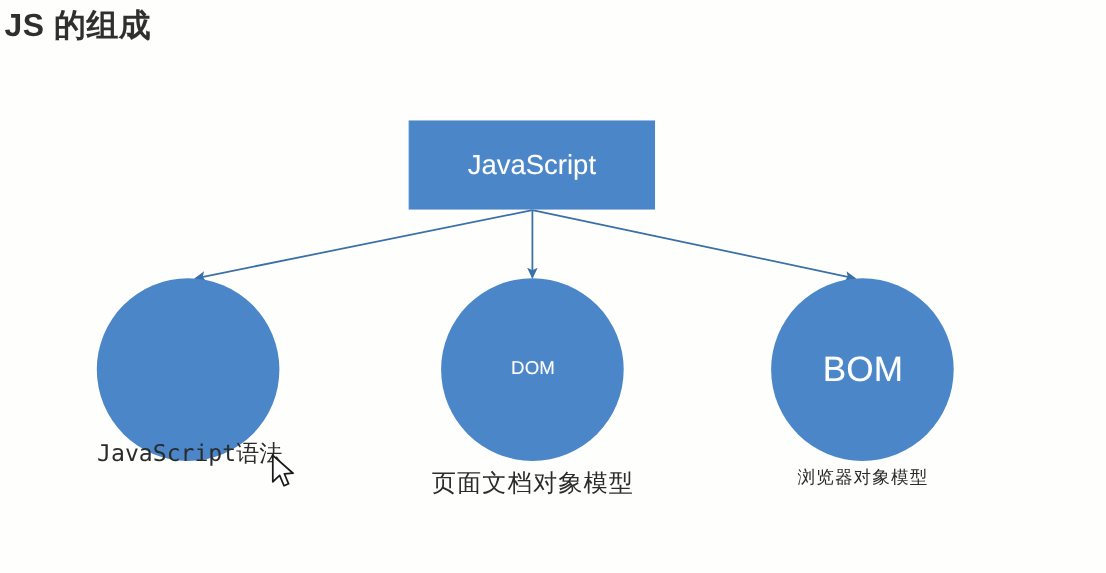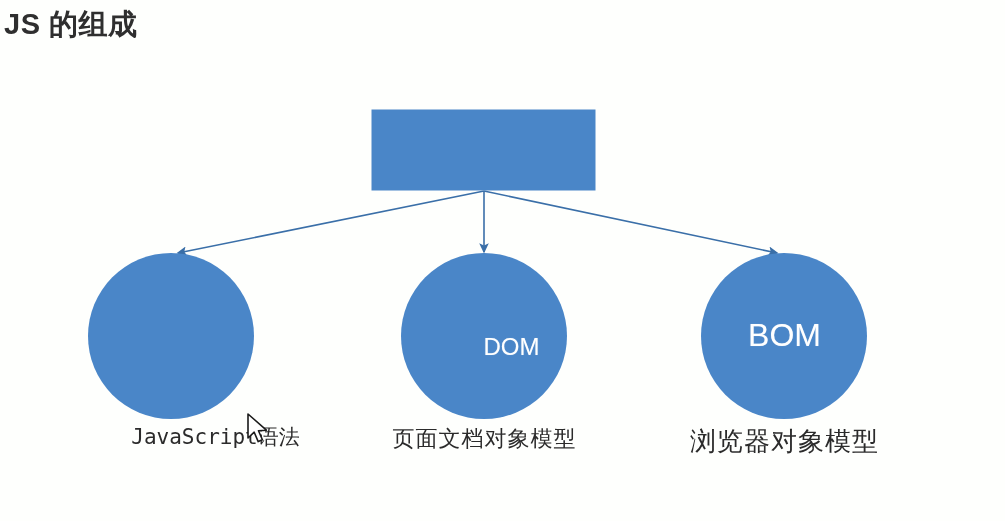--- a/index.html
+++ b/index.html
@@ -68,68 +68,66 @@
   #label-ecmascript {
     left: 88px;
     top: 320px;
     width: 167px;
     font-size: 26px;
     line-height: 30px;
   }
 
   #label-dom {
     left: 401px;
-    top: 332px;
+    top: 320px;
     width: 167px;
-    font-size: 24px;
+    font-size: 17px;
     line-height: 30px;
-    padding-left: 27px;
   }
 
   #label-bom {
     left: 701px;
     top: 320px;
     width: 167px;
     font-size: 32px;
     line-height: 30px;
   }
 
   
   .caption {
     position: absolute;
     color: #2b2b2b;
     white-space: nowrap;
     text-align: center;
   }
 
   #caption-ecmascript {
     left: 0px;
-    top: 423px;
+    top: 398px;
     width: 345px;
     font-family: "DejaVu Sans Mono", "Liberation Mono", monospace;
     font-size: 21px;
     letter-spacing: 0px;
-    padding-left: 43px;
   }
 
   #caption-dom {
     left: 312px;
     top: 424px;
     width: 345px;
     font-family: "Liberation Sans", sans-serif;
     font-size: 22px;
     letter-spacing: 1px;
   }
 
   #caption-bom {
     left: 612px;
     top: 424px;
     width: 345px;
     font-family: "Liberation Sans", sans-serif;
-    font-size: 26px;
+    font-size: 16px;
     letter-spacing: 1px;
   }
 
   
   #mouse-cursor {
     position: absolute;
     left: 245px;
     top: 412px;
     width: 26px;
     height: 34px;
@@ -156,20 +154,21 @@
 
     <line x1="484" y1="191" x2="777" y2="253" stroke="#3a6fa8" stroke-width="1.6" marker-end="url(#arrowhead)"></line>
 
     <rect x="372" y="110" width="223" height="80" fill="#4a86c8" stroke="#4a86c8" stroke-width="1"></rect>
 
     <circle cx="171" cy="336" r="83" fill="#4a86c8"></circle>
     <circle cx="484" cy="336" r="83" fill="#4a86c8"></circle>
     <circle cx="784" cy="336" r="83" fill="#4a86c8"></circle>
   </svg>
 
+  <div class="node-label" id="label-javascript">JavaScript</div>
 
 
   <div class="node-label" id="label-dom">DOM</div>
 
   <div class="node-label" id="label-bom">BOM</div>
 
   <div class="caption" id="caption-ecmascript">JavaScript语法</div>
 
   <div class="caption" id="caption-dom">页面文档对象模型</div>
 

